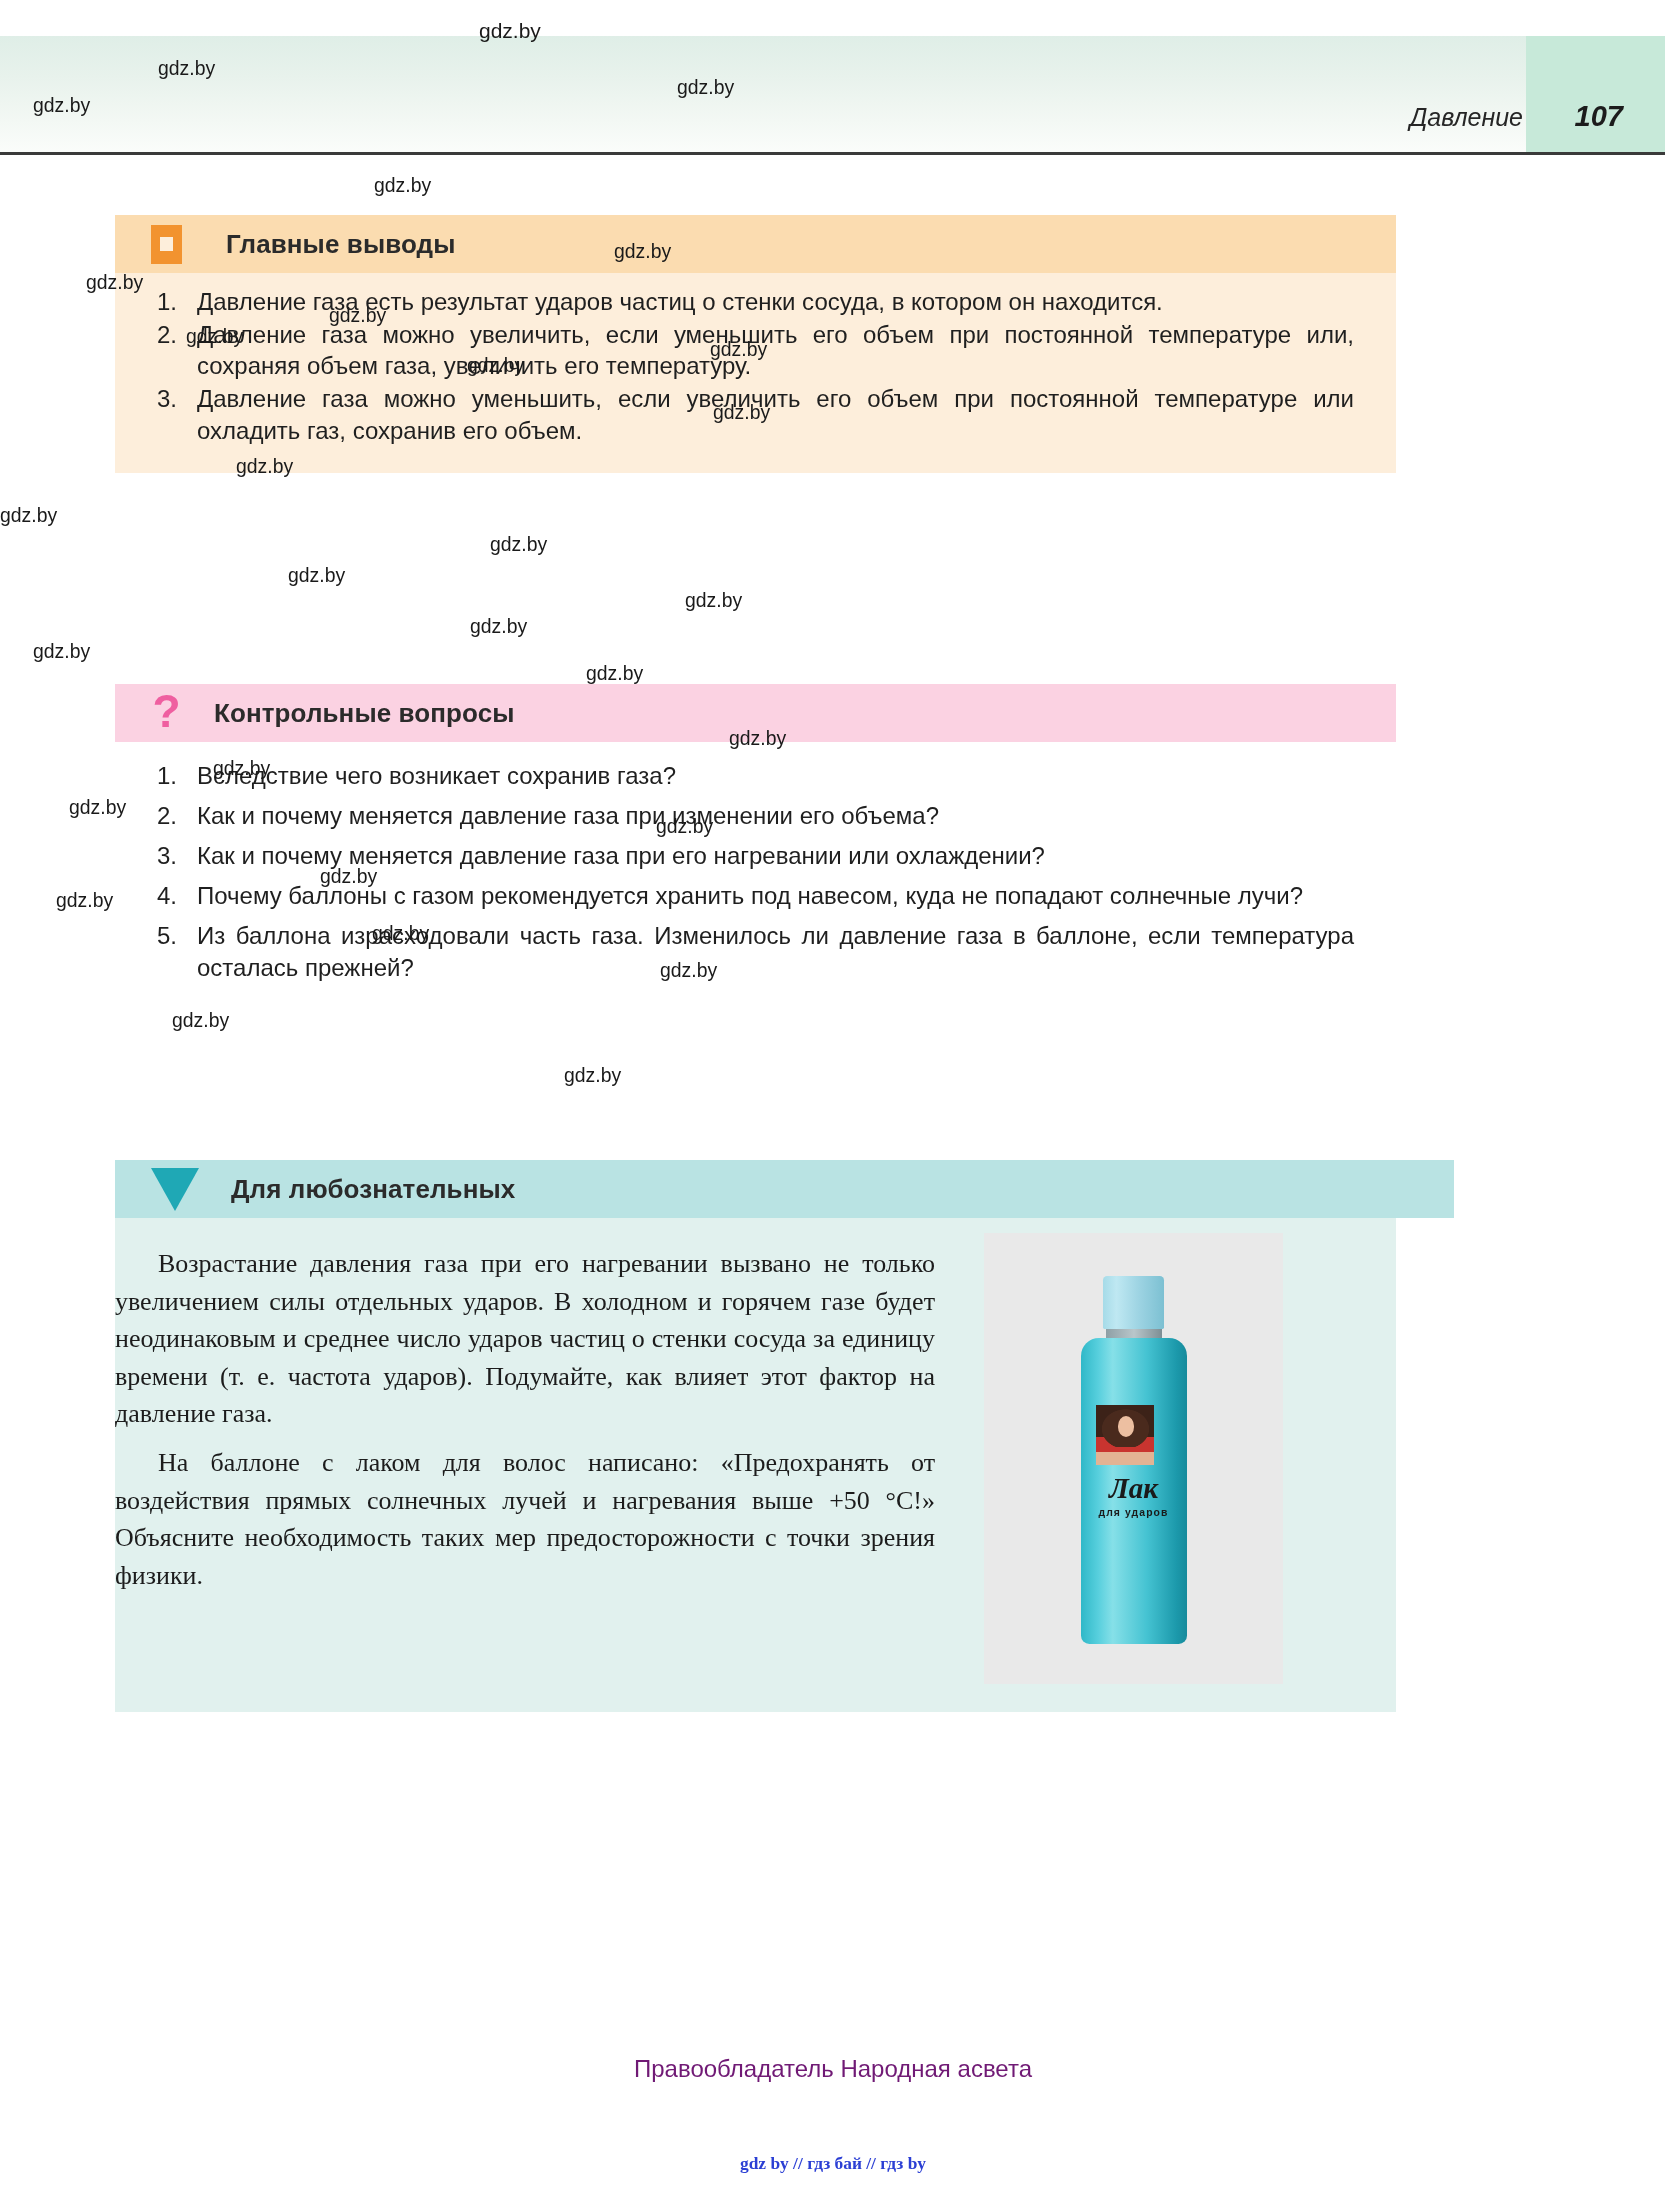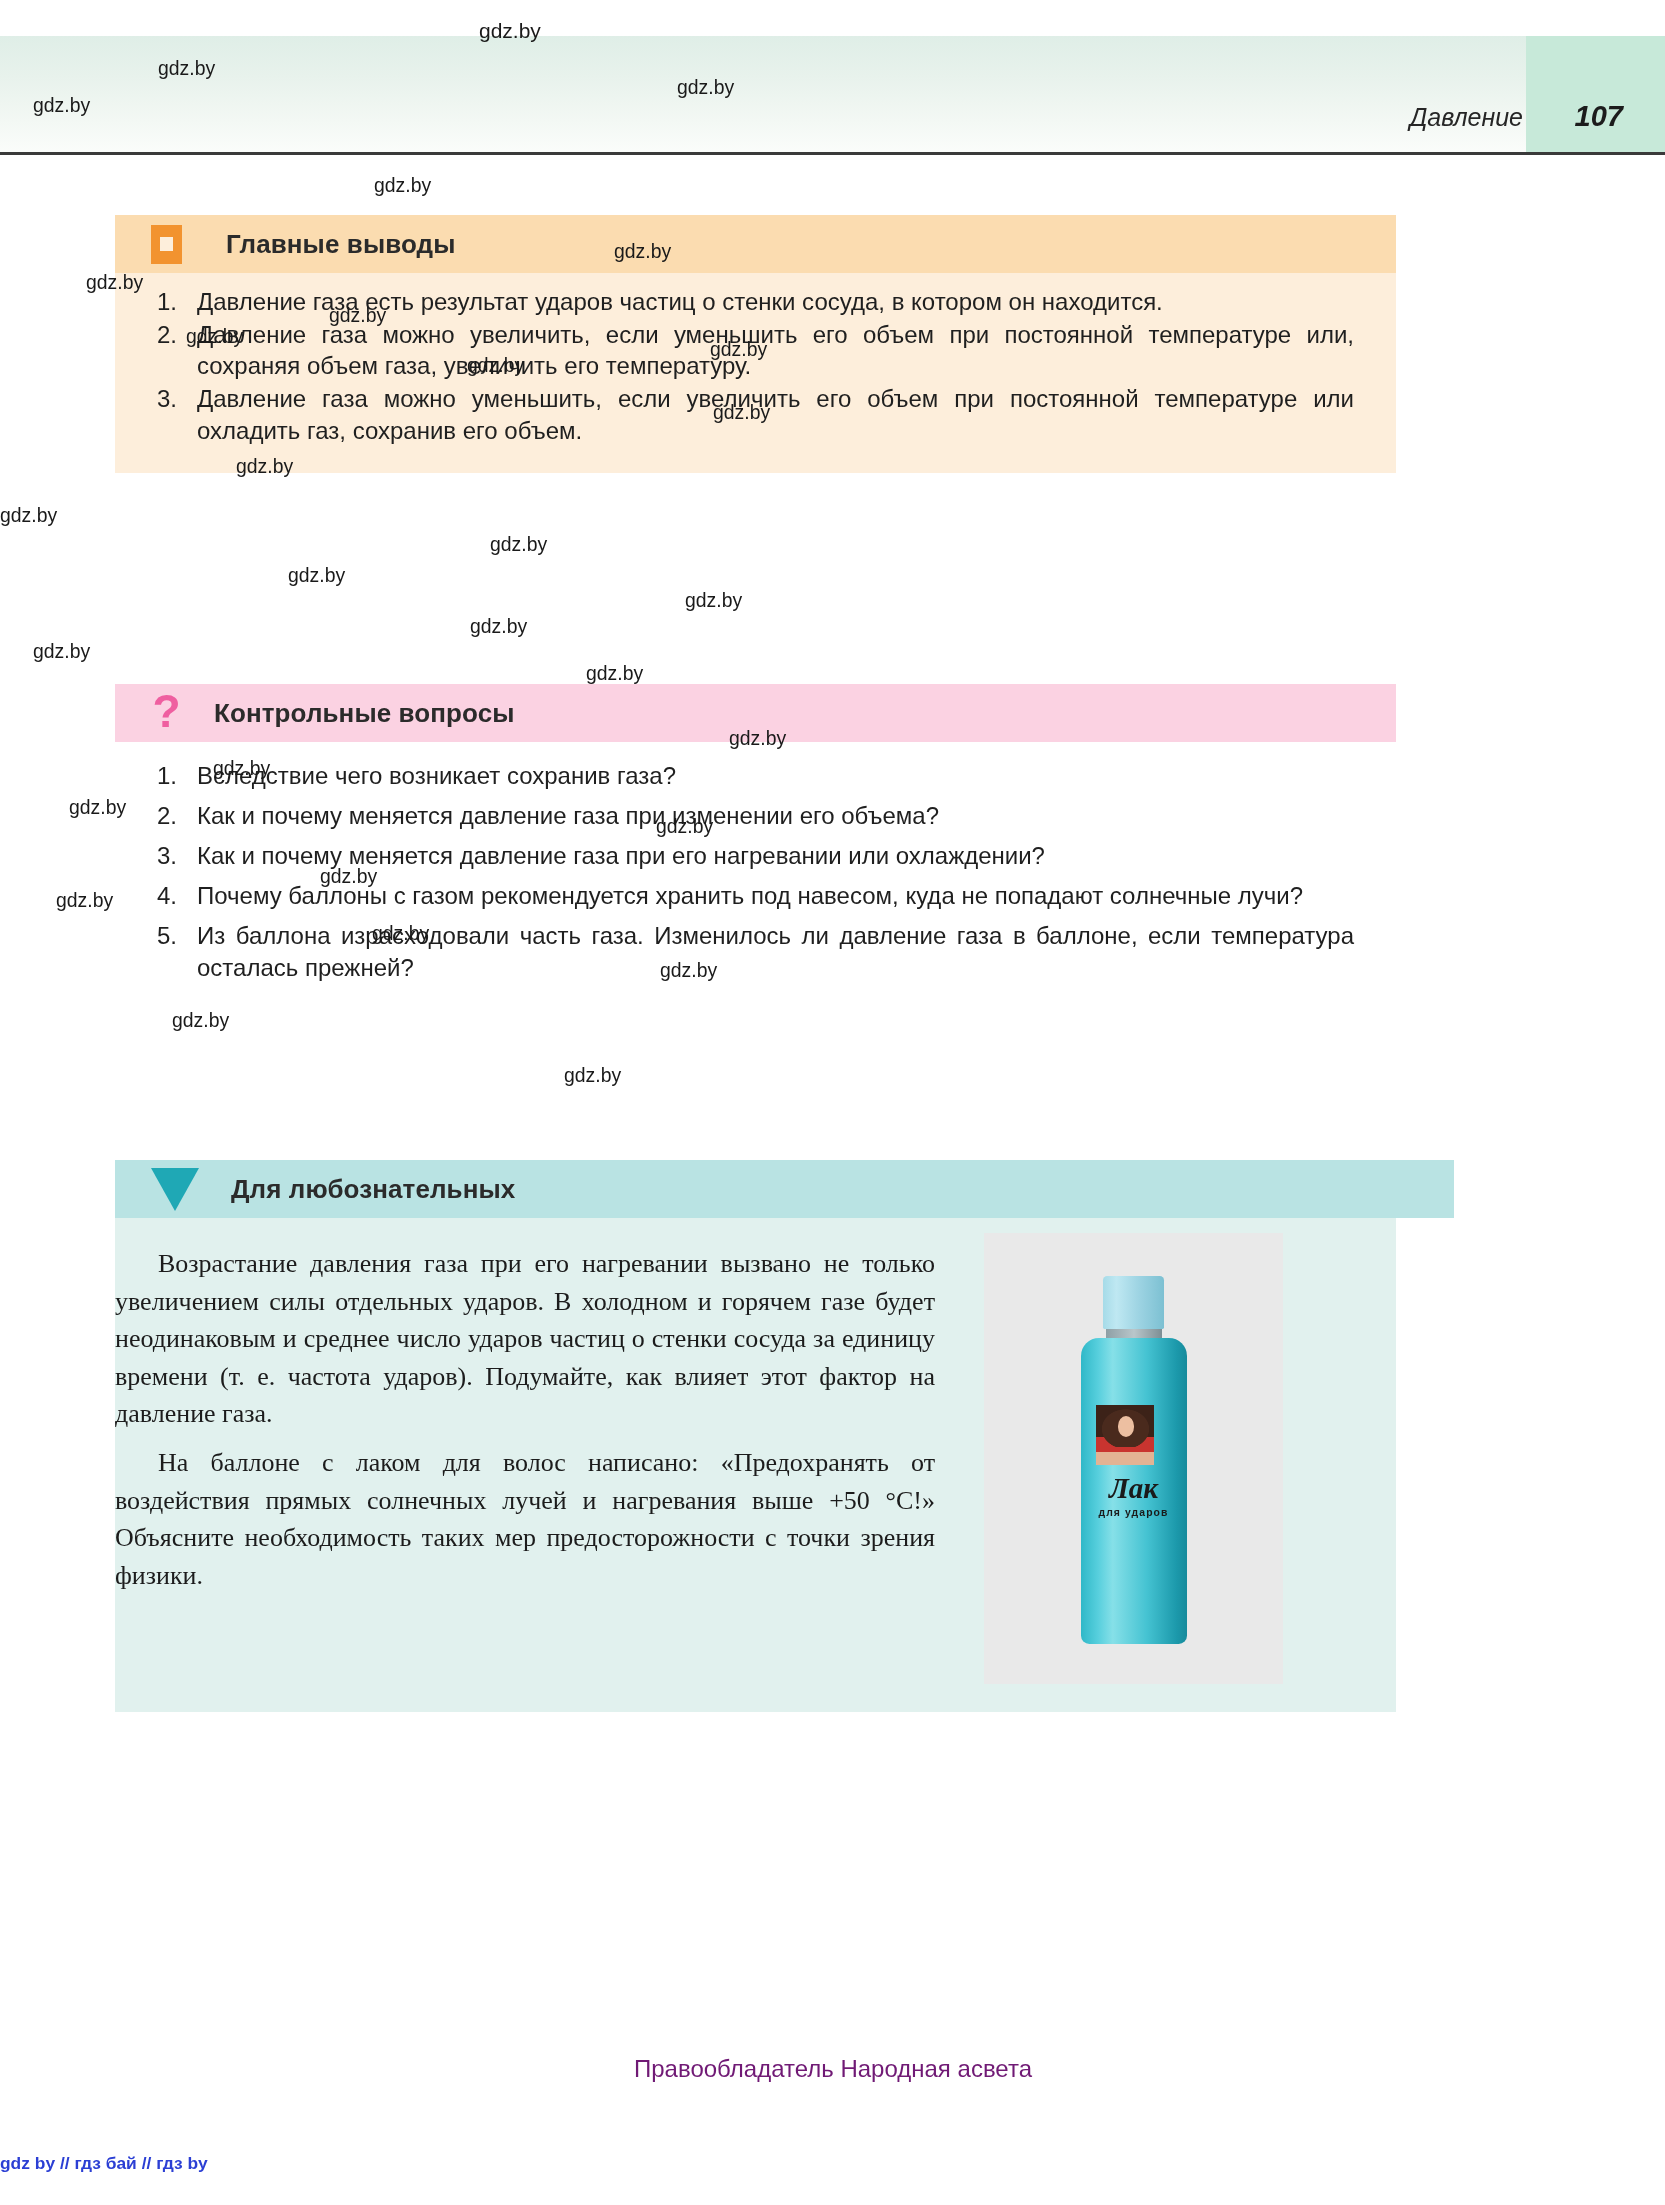--- a/index.html
+++ b/index.html
@@ -168,23 +168,23 @@
     font-family:"Liberation Sans",sans-serif;
   }
 
   
   .copyright{
     position:absolute;left:0;top:2055px;width:1666px;text-align:center;
     color:#701a75;font-size:24px;
     font-family:"Liberation Sans",sans-serif;
   }
   .footer-links{
-    position:absolute;left:0;top:2153px;width:1666px;text-align:left;
+    position:absolute;left:0;top:2153px;width:1666px;text-align:center;
     color:#2b3fd4;font-size:17.4px;font-weight:bold;
-    font-family:Liberation Sans, sans-serif;
+    font-family:Liberation Serif, serif;
   }
 
   
   .wm{
     position:absolute;color:#1a1a1a;font-size:18px;
     font-family:"Liberation Sans",sans-serif;white-space:nowrap;
   }
 </style>
 </head>
 <body>

